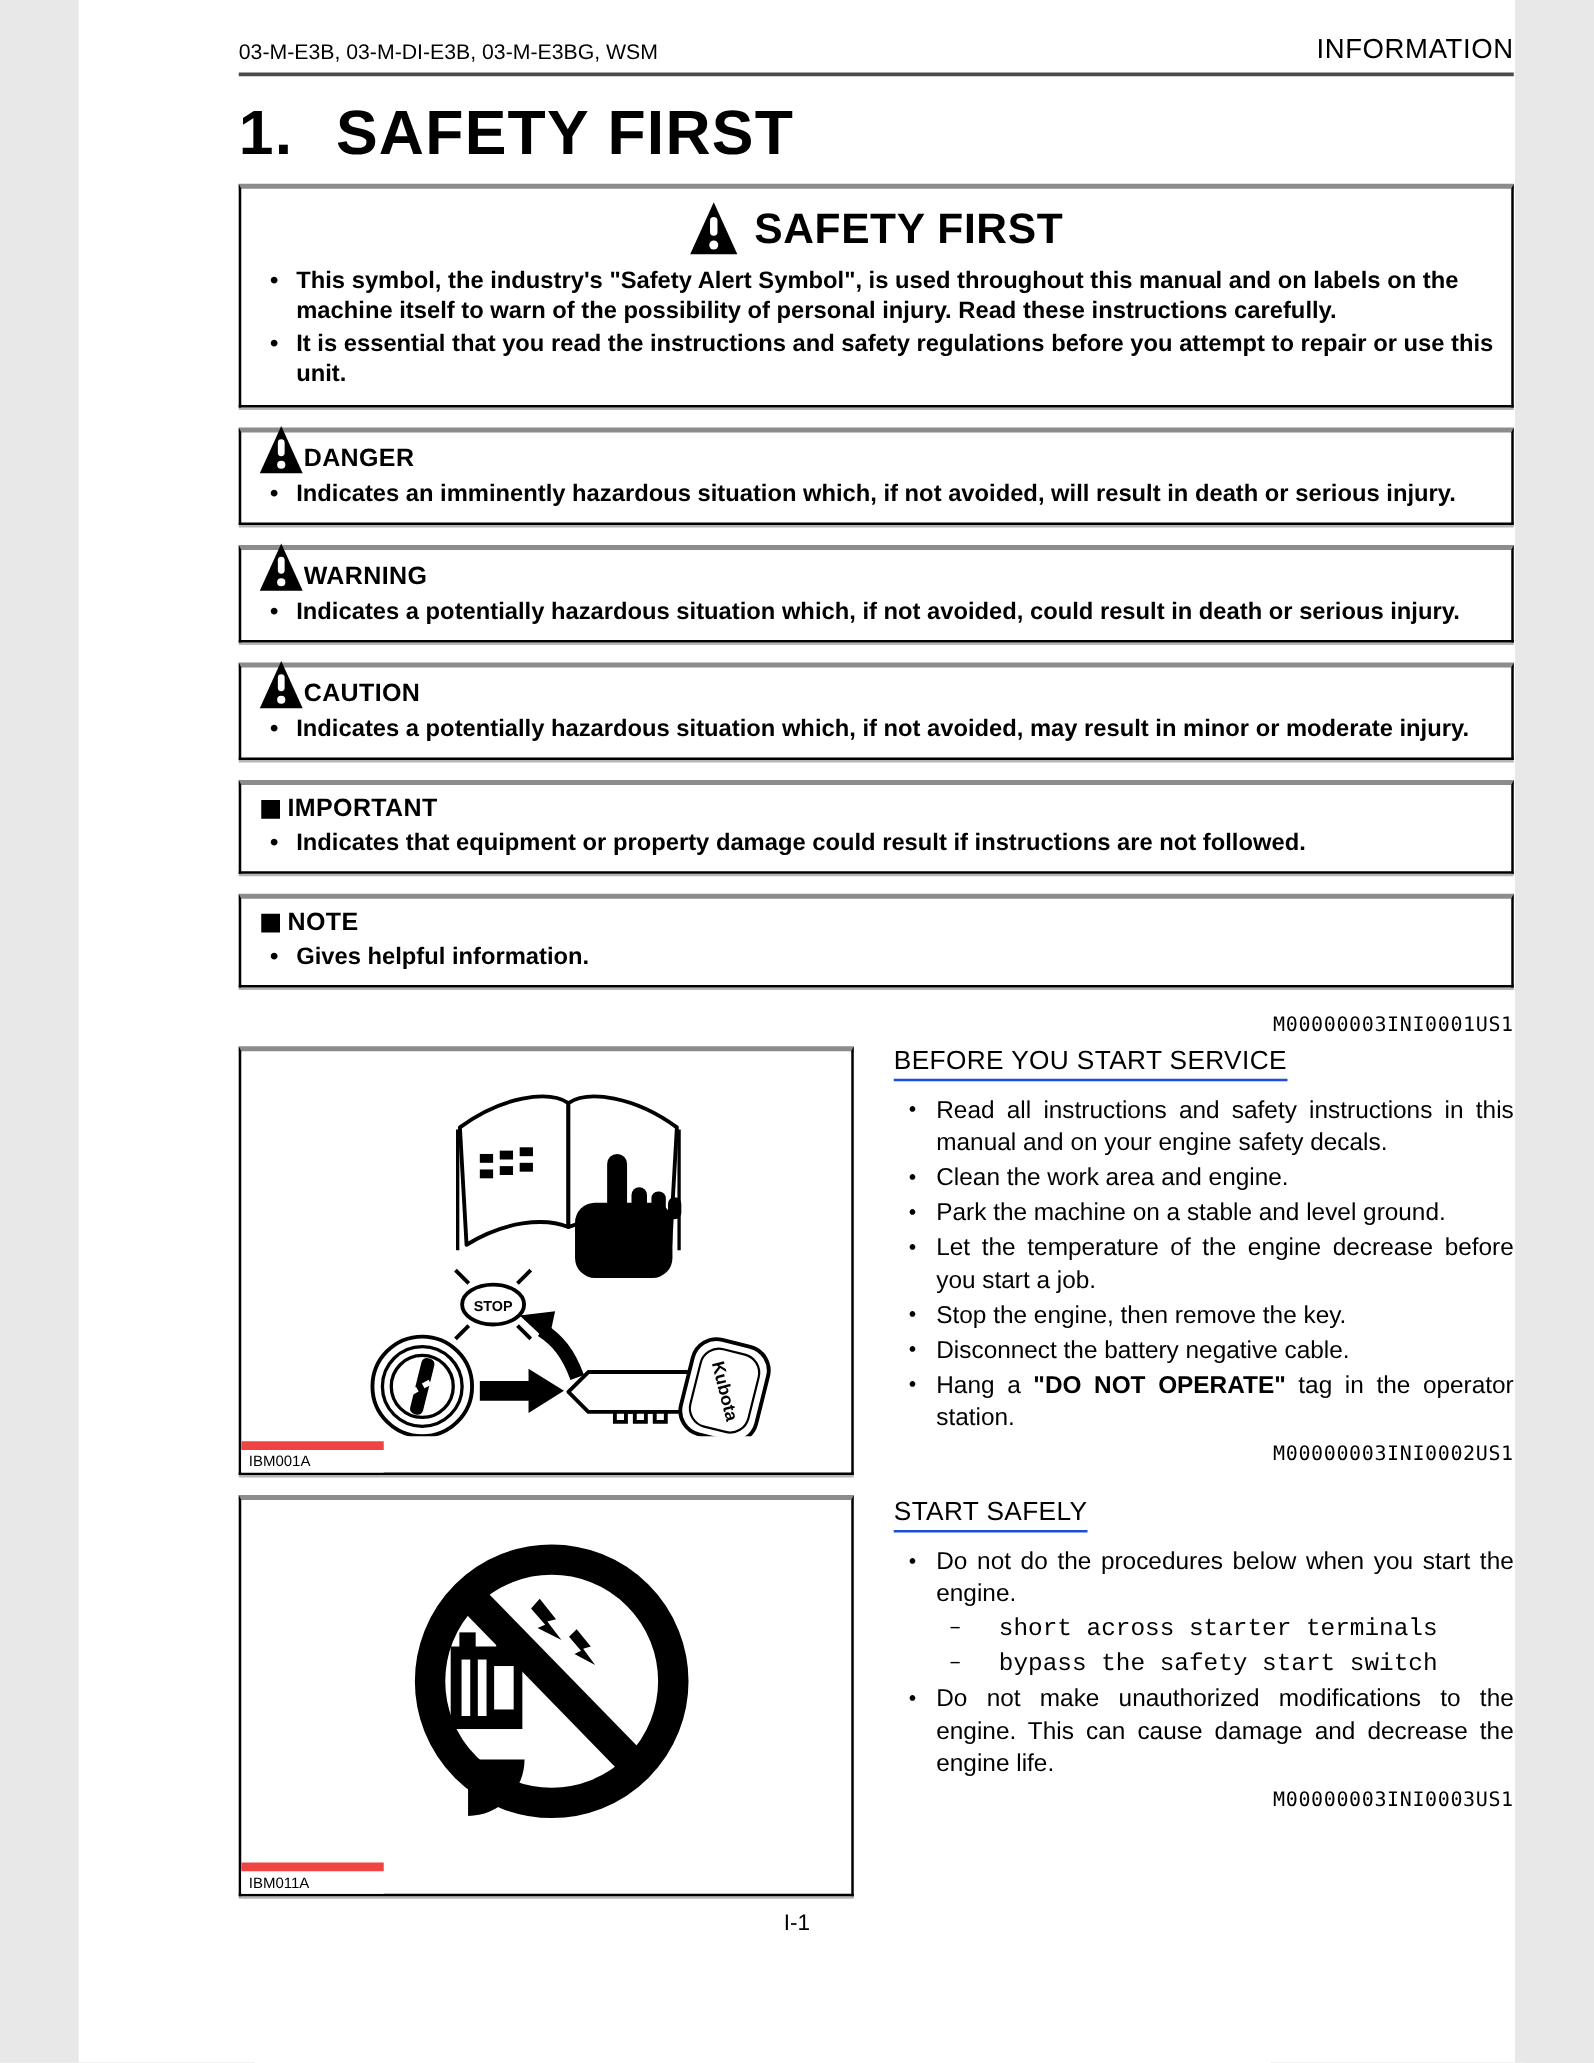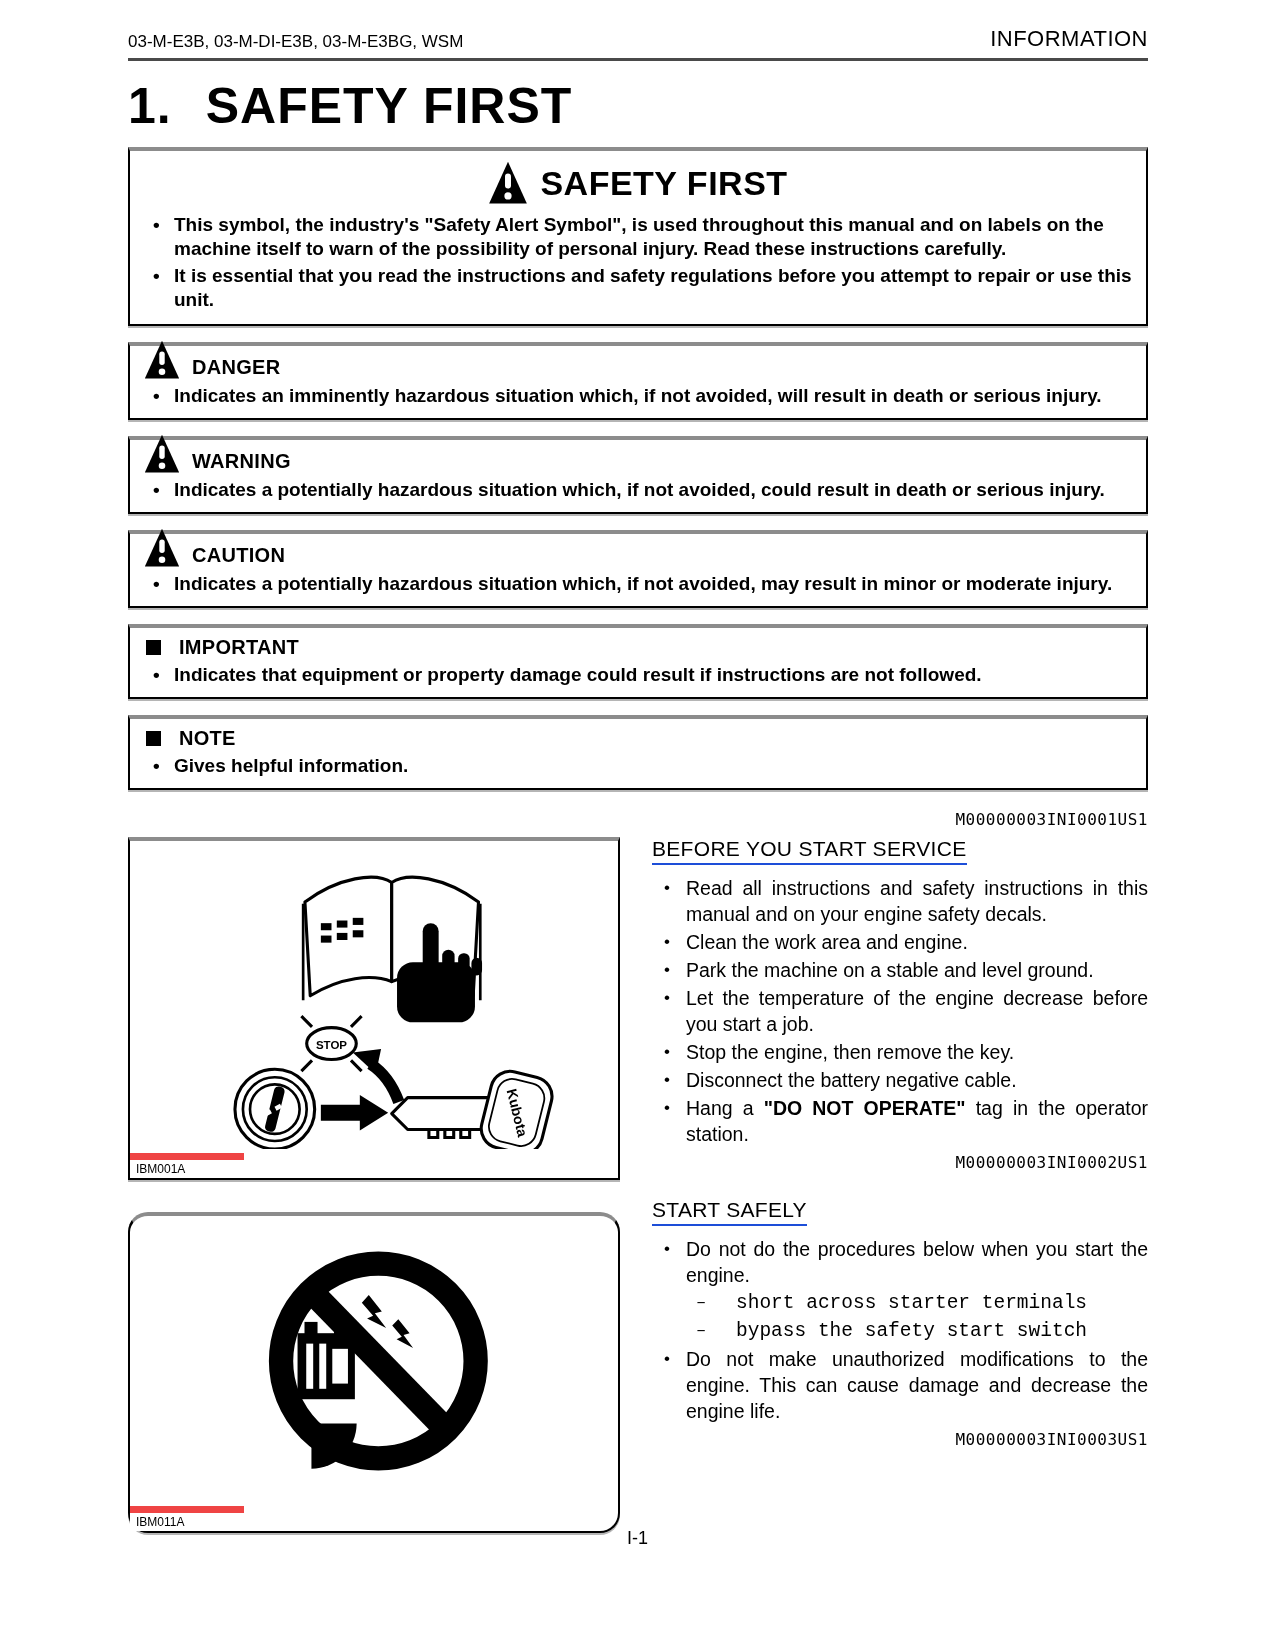--- a/index.html
+++ b/index.html
@@ -1,17 +1,17 @@
 <!DOCTYPE html>
 <html><head>
 <meta charset="utf-8">
 <style>
   html,body{margin:0;padding:0;background:#e8e8e8;}
   .page{
-    position:relative;width:1275px;height:1650px;background:#ffffff;
+    position:relative;width:1149px;height:1650px;background:#ffffff;
     margin:0 auto;font-family:"Liberation Sans",sans-serif;color:#000;
     overflow:hidden;
   }
   .content{position:absolute;left:128px;top:0;width:1020px;}
   
   .hdr{display:flex;justify-content:space-between;align-items:flex-end;padding-top:26px;}
   .hdr-left{font-size:17px;}
   .hdr-right{font-size:22px;letter-spacing:.5px;}
   .hdr-rule{height:3px;background:#4a4a4a;margin-top:6px;}
   
@@ -20,21 +20,21 @@
   
   .abox{
     border:2px solid #000;border-top:4px solid #8c8c8c;
     box-shadow:0 2px 0 #b5b5b5;
     padding:8px 14px 10px 14px;margin-top:16px;background:#fff;
   }
   .abox.first{margin-top:12px;padding-bottom:12px;}
   .sf-head{display:flex;justify-content:center;align-items:center;gap:12px;margin:2px 0 8px 0;}
   .sf-head .tri{width:40px;height:44px;}
   .sf-head .t{font-size:34px;font-weight:bold;letter-spacing:.5px;}
-  .ah{display:flex;align-items:center;gap:12px;margin-bottom:4px;}
+  .ah{display:flex;align-items:center;margin-bottom:4px;}
   .ah .tri{width:36px;height:40px;margin-top:-14px;}
   .ah .sq{width:15px;height:15px;background:#000;display:inline-block;margin:0 6px 0 2px;}
   .ah .t{font-size:20px;font-weight:bold;letter-spacing:.3px;}
   ul.bul{list-style:none;margin:0;padding:0;}
   ul.bul li{position:relative;padding-left:30px;font-size:19px;line-height:24px;margin-top:3px;}
   ul.bul li::before{content:"\2022";position:absolute;left:9px;top:0;}
   .bold-b li{font-weight:bold;}
   .just li{text-align:justify;}
   
   .code{
@@ -46,21 +46,21 @@
   
   .cols{display:flex;gap:32px;margin-top:8px;align-items:flex-start;}
   .colL{width:492px;flex:0 0 492px;}
   .colR{flex:1;min-width:0;}
   
   .fig{
     position:relative;border:2px solid #000;border-top:4px solid #8c8c8c;
     box-shadow:0 2px 0 #b5b5b5;background:#fff;padding-left:45px;
   }
   .fig.f1{height:337px;}
-  .fig.f2{height:315px;margin-top:32px;border-radius:20px;}
+  .fig.f2{height:315px;margin-top:16px;}
   .fig .art{position:absolute;left:50%;top:6px;transform:translateX(-50%);}
   .fig .lbl{
     position:absolute;left:0;bottom:0;font-size:12px;padding:2px 8px 2px 6px;
     border-top:7px solid #ef4444;background:#fff;min-width:100px;
   }
   
   .sec-title{
     font-size:21px;font-weight:normal;display:inline-block;
     border-bottom:2px solid #1d4ed8;padding-bottom:2px;letter-spacing:.3px;
   }

